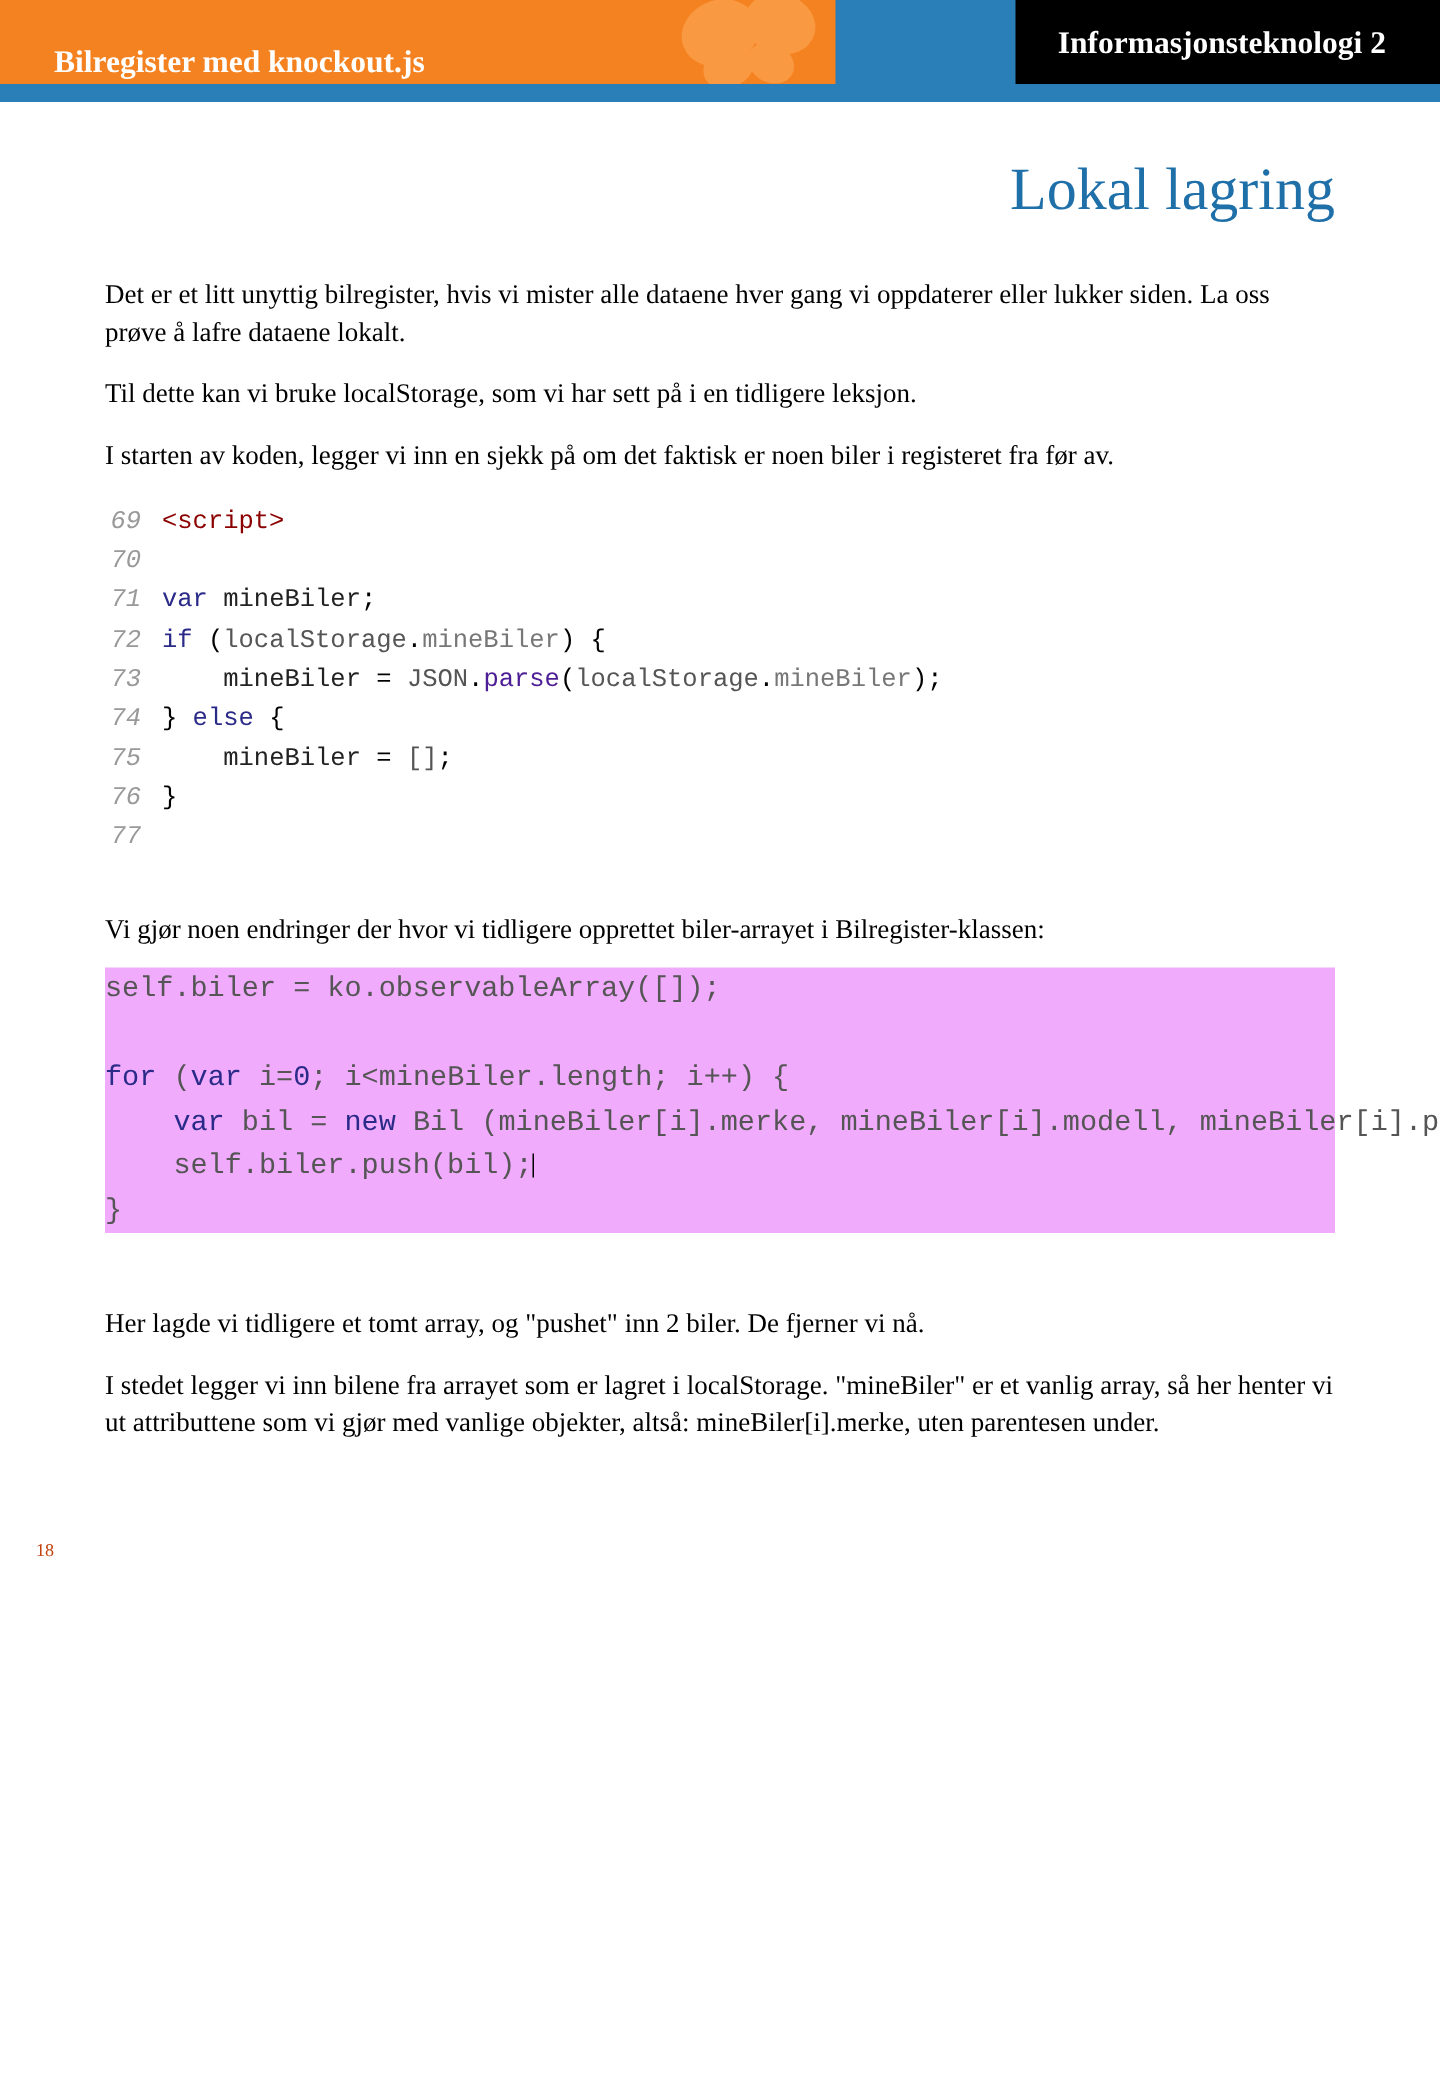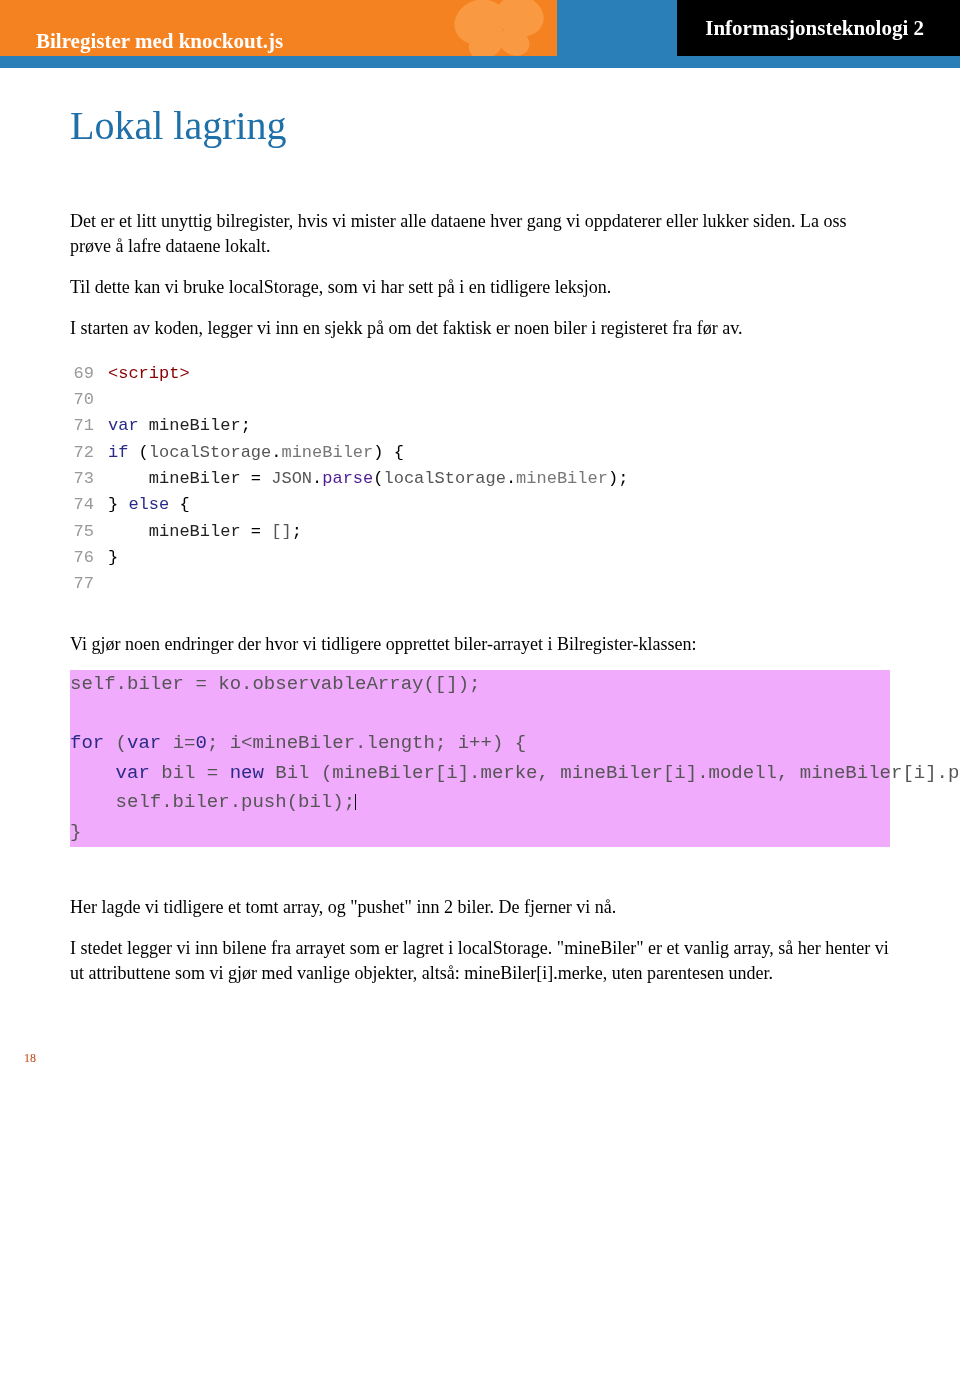--- a/index.html
+++ b/index.html
@@ -48,46 +48,47 @@
   .header-butterfly svg { width: 120px; height: 70px; }
   .blue-bar {
     width: 100%;
     height: 12px;
     background: #2a7fb8;
   }
   .content {
     padding: 30px 70px 40px 70px;
   }
   h1.page-title {
-    text-align: left;
+    text-align: right;
     color: #1f6fa8;
     font-family: Georgia, serif;
     font-size: 40px;
     font-weight: normal;
-    margin-bottom: 56px;
+    margin-bottom: 31px;
   }
   p.para { margin-bottom: 4px; }
   p.para + p.para { margin-top: 16px; }
   .block { margin-bottom: 14px; }
   .code-img {
     background: #fff;
     font-family: Consolas, 'Courier New', monospace;
     font-size: 17px;
     line-height: 1.55;
     margin: 14px 0 28px 0;
     padding: 6px 0;
     white-space: pre;
   }
   .code-img .gutter {
     color: #999;
     display: inline-block;
     width: 38px;
     text-align: right;
     padding-right: 14px;
     user-select: none;
+    font-style: italic;
   }
   .code-img .tok-tag { color: #8b0000; }
   .code-img .tok-kw  { color: #2a2a88; }
   .code-img .tok-var { color: #222; }
   .code-img .tok-prop{ color: #777; }
   .code-img .tok-fn  { color: #4c1d95; }
   .code-img .tok-obj { color: #555; }
   .code-img .tok-bracket { color: #555; }
 
   .code-img2 {

